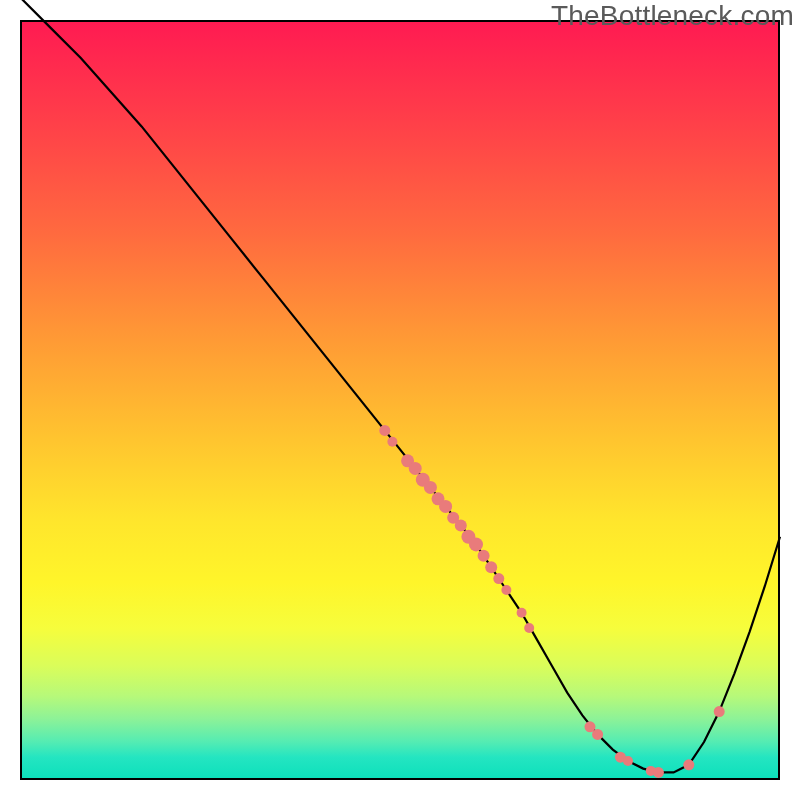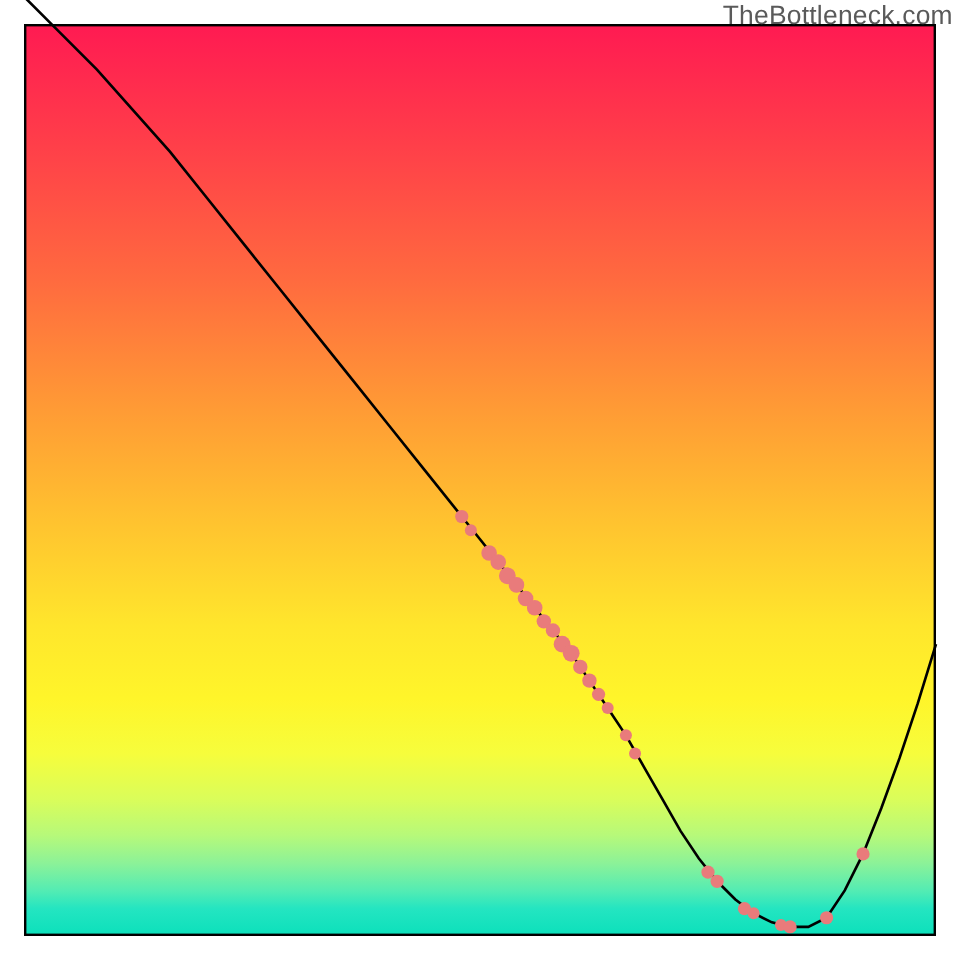--- a/index.html
+++ b/index.html
@@ -48,21 +48,21 @@
     width: 760px;
     height: 760px;
     border: 2px solid #000;
     box-sizing: border-box;
     pointer-events: none;
   }
   .attribution {
     position: absolute;
     top: 0px;
     right: 6px;
-    font-size: 22px;
+    font-size: 28px;
     color: #5a5a5a;
     letter-spacing: 0.2px;
     font-weight: 400;
   }
   svg.curve-layer {
     position: absolute;
     left: 20px;
     top: 20px;
     width: 760px;
     height: 760px;

